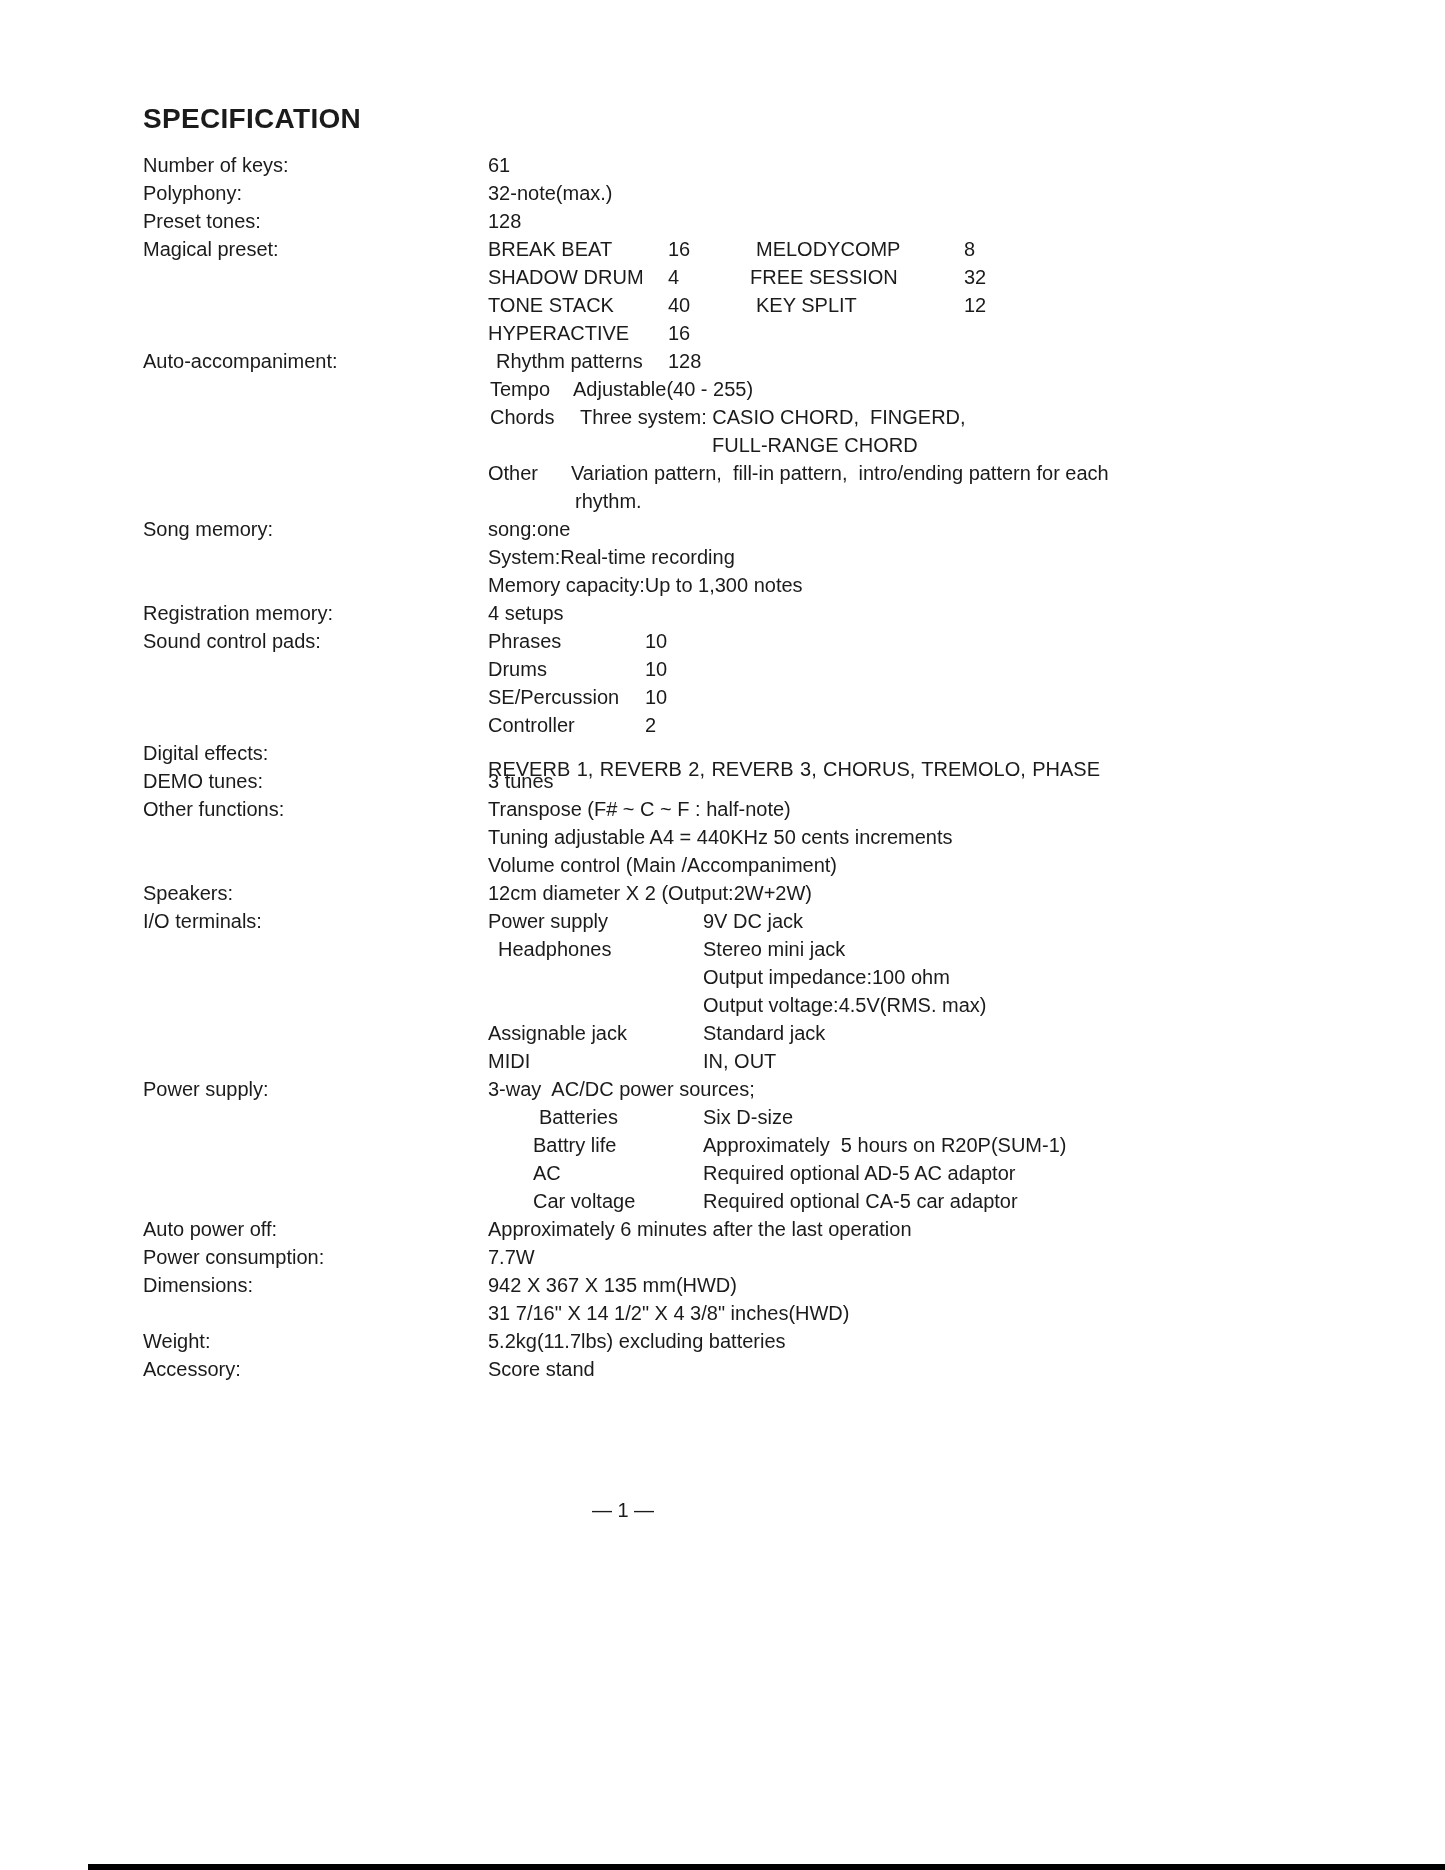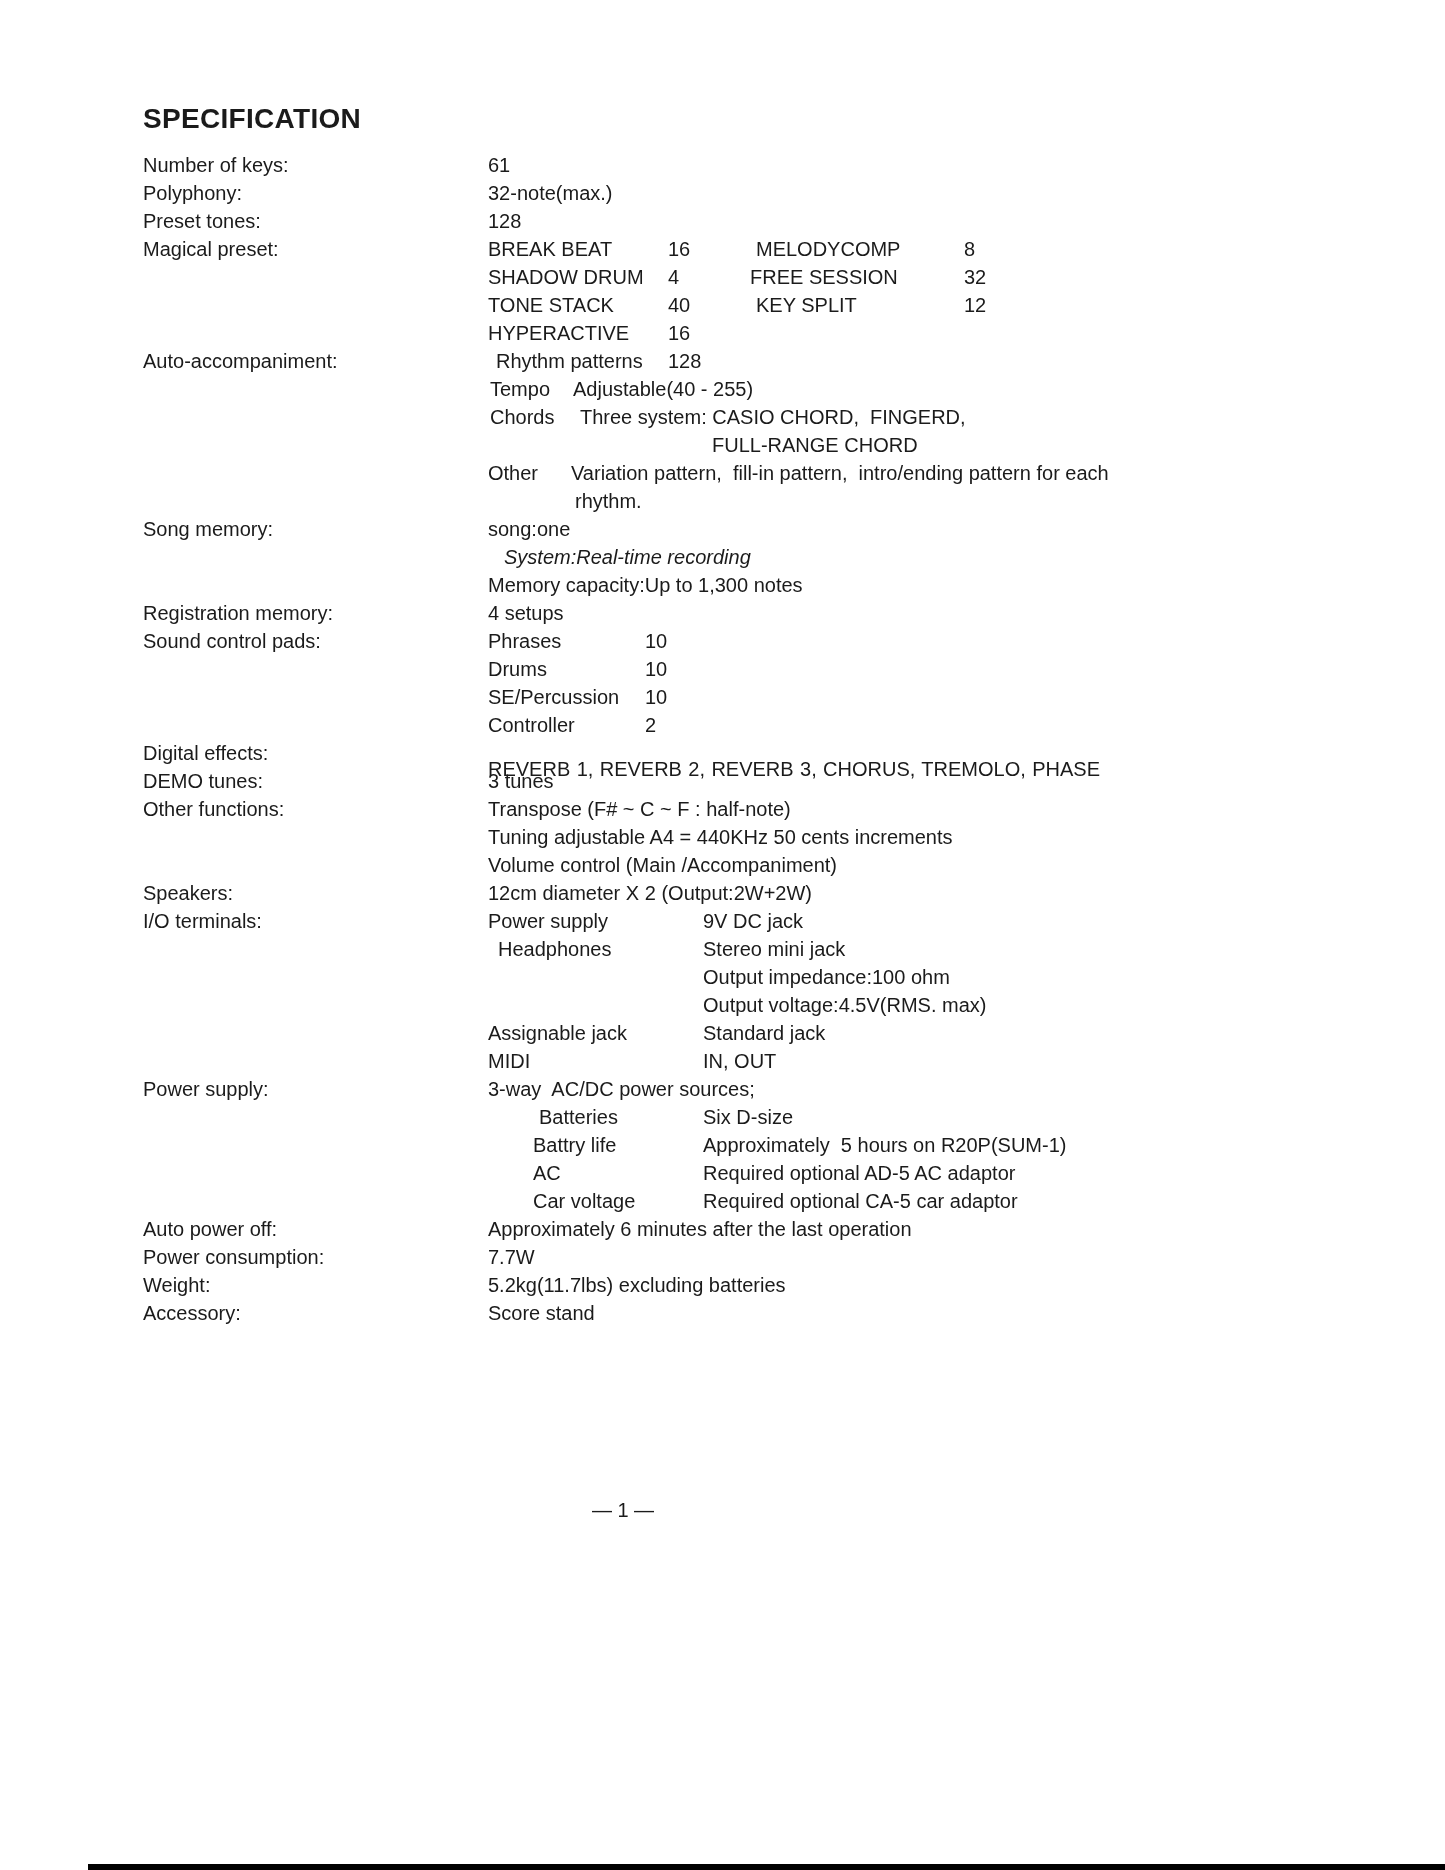--- a/index.html
+++ b/index.html
@@ -166,21 +166,21 @@
           </div>
         </div>
       </div>
       <div class="spec-row">
         <div class="row-label">Song memory:</div>
         <div class="row-lines">
           <div class="value-line">
             <span class="cell" style="left: 0px;">song:one</span>
           </div>
           <div class="value-line">
-            <span class="cell" style="left: 16px; font-style: italic;">System:Real-time recording</span>
+            <span class="cell" style="left: 0px;">System:Real-time recording</span>
           </div>
           <div class="value-line">
             <span class="cell" style="left: 0px;">Memory capacity:Up to 1,300 notes</span>
           </div>
         </div>
       </div>
       <div class="spec-row">
         <div class="row-label">Registration memory:</div>
         <div class="row-lines">
           <div class="value-line">
@@ -304,20 +304,31 @@
           <div class="value-line">
             <span class="cell" style="left: 0px;">Approximately 6 minutes after the last operation</span>
           </div>
         </div>
       </div>
       <div class="spec-row">
         <div class="row-label">Power consumption:</div>
         <div class="row-lines">
           <div class="value-line">
             <span class="cell" style="left: 0px;">7.7W</span>
+          </div>
+        </div>
+      </div>
+      <div class="spec-row">
+        <div class="row-label">Dimensions:</div>
+        <div class="row-lines">
+          <div class="value-line">
+            <span class="cell" style="left: 0px;">942 X 367 X 135 mm(HWD)</span>
+          </div>
+          <div class="value-line">
+            <span class="cell" style="left: 0px;">31 7/16" X 14 1/2" X 4 3/8" inches(HWD)</span>
           </div>
         </div>
       </div>
       <div class="spec-row">
         <div class="row-label">Weight:</div>
         <div class="row-lines">
           <div class="value-line">
             <span class="cell" style="left: 0px;">5.2kg(11.7lbs) excluding batteries</span>
           </div>
         </div>

